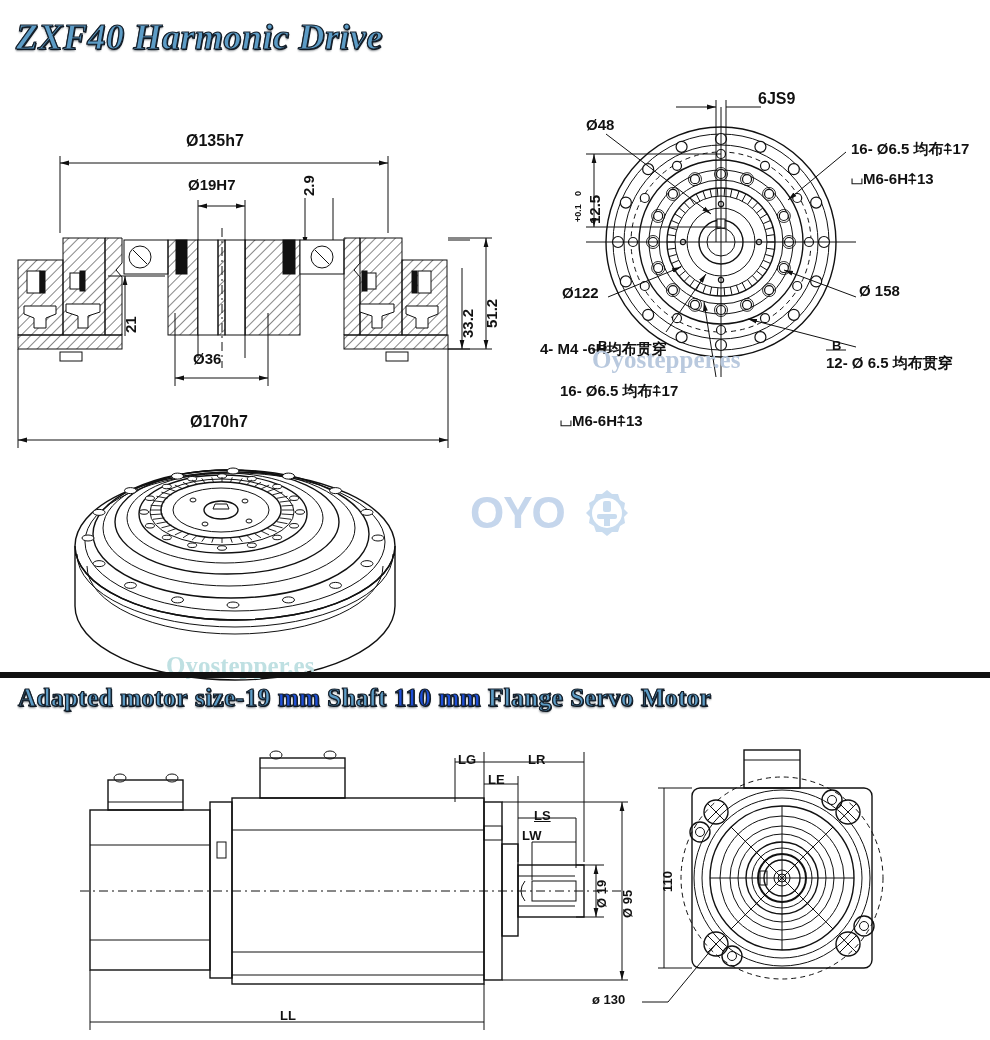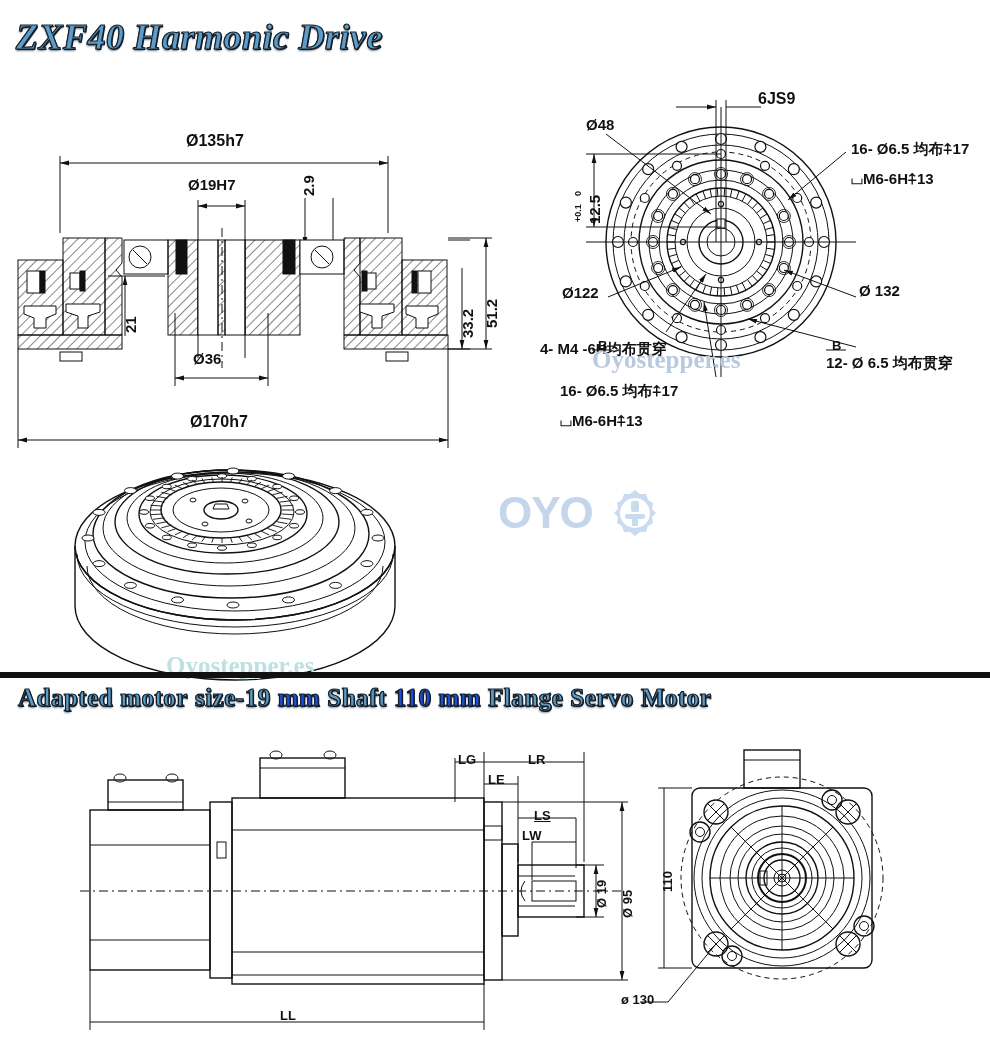--- a/index.html
+++ b/index.html
@@ -23,21 +23,21 @@
   #title-1 .w{margin-right:9px;}
 
   
   #divider{position:absolute;left:0;top:672px;width:990px;height:6px;background:#111;}
 
   
   .wm{position:absolute;font-family:"Liberation Serif","DejaVu Serif",serif;font-weight:bold;
       white-space:nowrap;pointer-events:none;}
   #wm-small-1{left:592px;top:346px;font-size:25px;color:#b9c9de;}
   #wm-small-2{left:166px;top:652px;font-size:25px;color:#bfe0e2;}
-  #wm-logo{position:absolute;left:498px;top:487px;display:flex;align-items:center;gap:16px;
+  #wm-logo{position:absolute;left:470px;top:487px;display:flex;align-items:center;gap:16px;
            pointer-events:none;}
   #wm-logo .oyo{font-family:"Liberation Sans",sans-serif;font-weight:bold;font-size:44px;
                 color:#c5d6ec;letter-spacing:-1px;}
   #wm-logo .stp{font-family:"Liberation Sans",sans-serif;font-weight:bold;font-size:44px;
                 color:#bfe3e2;letter-spacing:0px;}
 
   
   .dwg{position:absolute;}
   .lbl{position:absolute;white-space:nowrap;font-family:"Liberation Sans","DejaVu Sans",sans-serif;
        font-weight:bold;color:#111;}
@@ -375,21 +375,21 @@
     <span class="lbl lg" style="left:232px;top:8px;">6JS9</span>
 
     <div class="tolwrap" style="left:46px;top:96px;">
       <span class="lbl md vert" style="left:14px;top:46px;">12.5</span>
       <span class="tol vert" style="left:2px;top:44px;transform-origin:0 0;transform:rotate(-90deg);">+0.1</span>
       <span class="tol vert" style="left:2px;top:18px;transform-origin:0 0;transform:rotate(-90deg);">0</span>
     </div>
 
     <span class="lbl md" style="left:60px;top:34px;">Ø48</span>
     <span class="lbl md" style="left:36px;top:202px;">Ø122</span>
-    <span class="lbl md" style="left:333px;top:200px;">Ø 132</span>
+    <span class="lbl md" style="left:333px;top:200px;">Ø 158</span>
 
     <span class="lbl md" style="left:325px;top:58px;">16- Ø6.5 均布⍏17</span>
     <span class="lbl md" style="left:325px;top:88px;">⌴M6-6H⍏13</span>
 
     <span class="lbl md" style="left:14px;top:258px;">4- M4 -6H均布贯穿</span>
     <span class="lbl md" style="left:300px;top:272px;">12- Ø 6.5 均布贯穿</span>
     <span class="lbl md" style="left:34px;top:300px;">16- Ø6.5 均布⍏17</span>
     <span class="lbl md" style="left:34px;top:330px;">⌴M6-6H⍏13</span>
 
     <span class="lbl sm" style="left:72px;top:256px;">B</span>
@@ -672,16 +672,16 @@
         <line x1="18" y1="48" x2="52" y2="48"></line>
         <line x1="18" y1="228" x2="52" y2="228"></line>
         <line x1="24" y1="48" x2="24" y2="228"></line>
       </g>
 
       <line class="ln thin" x1="76" y1="204" x2="28" y2="262"></line>
       <line class="ln thin" x1="28" y1="262" x2="2" y2="262"></line>
     </svg>
 
     <span class="lbl sm vert" style="left:20px;top:152px;">110</span>
-    <span class="lbl sm" style="left:-48px;top:252px;margin-left:29px;">ø 130</span>
+    <span class="lbl sm" style="left:-48px;top:252px;">ø 130</span>
   </div>
 
 </div>
 
 </body></html>

